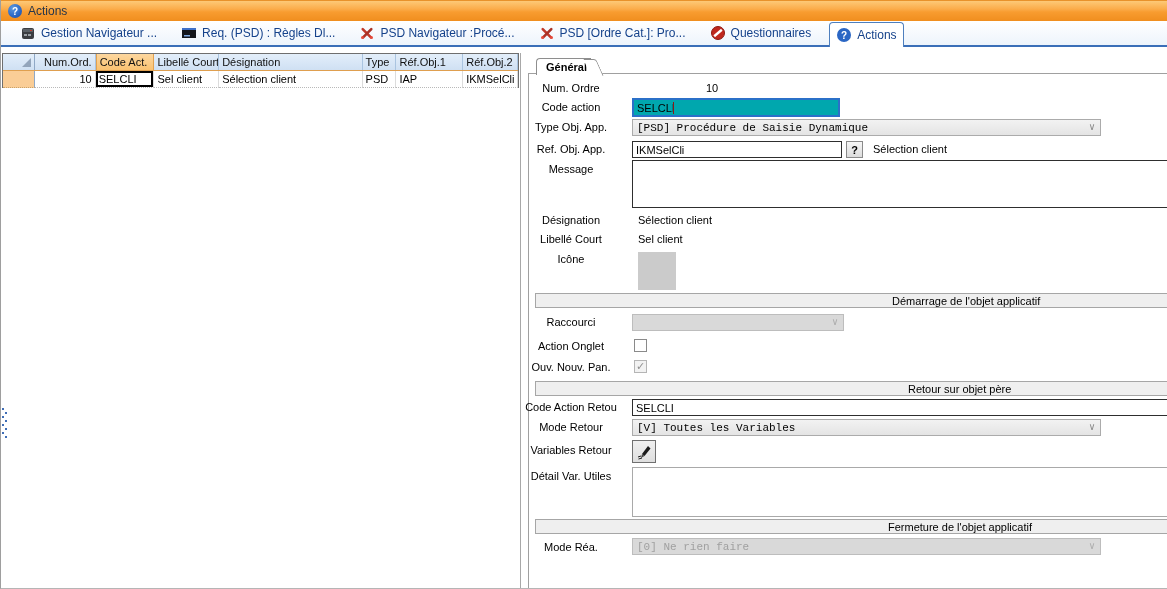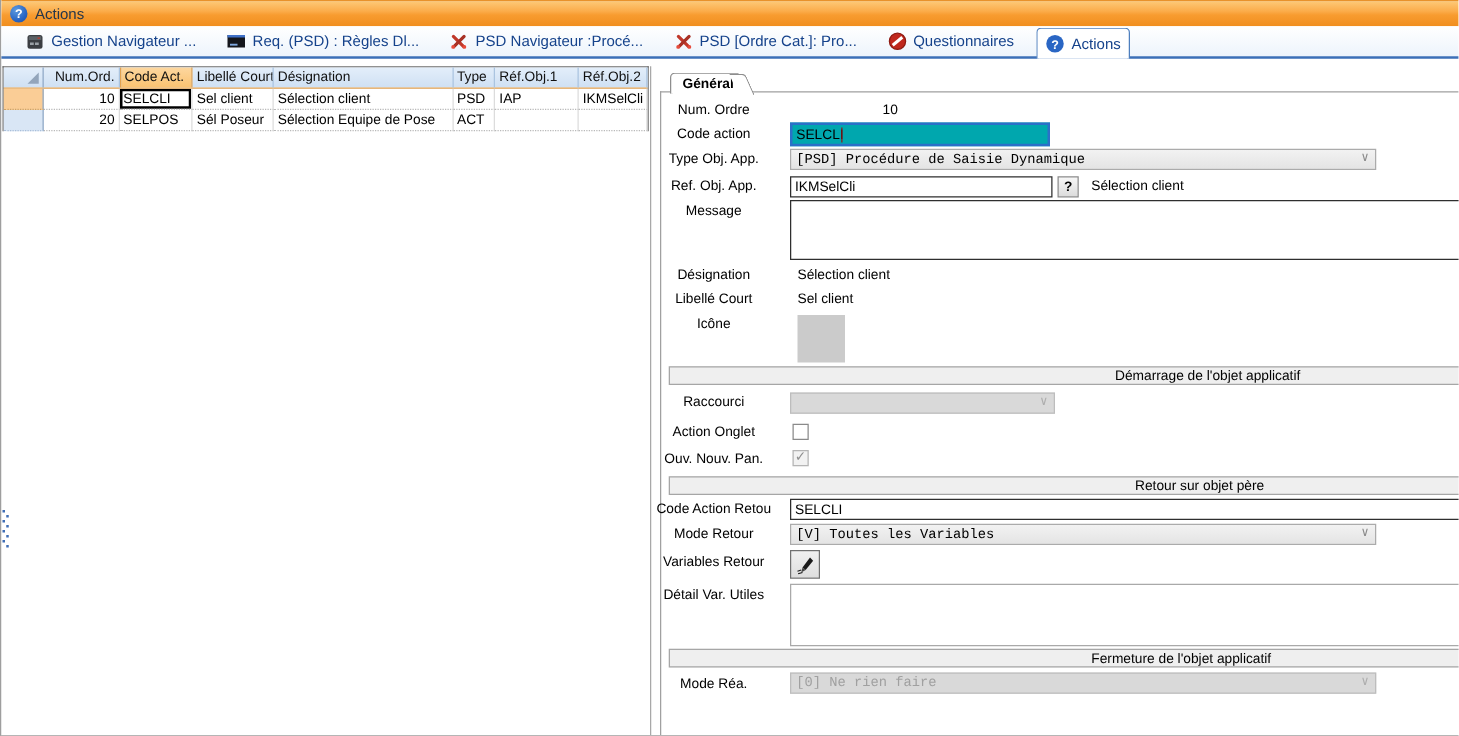--- a/index.html
+++ b/index.html
@@ -187,30 +187,20 @@
     <div class="g-row data">
       <div class="g-cell c-sel sel-current"></div>
       <div class="g-cell c-num">10</div>
       <div class="g-cell c-code cell-focus">SELCLI</div>
       <div class="g-cell c-lib">Sel client</div>
       <div class="g-cell c-des">Sélection client</div>
       <div class="g-cell c-typ">PSD</div>
       <div class="g-cell c-r1">IAP</div>
       <div class="g-cell c-r2">IKMSelCli</div>
     </div>
-    <div class="g-row data">
-      <div class="g-cell c-sel sel-normal"></div>
-      <div class="g-cell c-num">20</div>
-      <div class="g-cell c-code">SELPOS</div>
-      <div class="g-cell c-lib">Sél Poseur</div>
-      <div class="g-cell c-des">Sélection Equipe de Pose</div>
-      <div class="g-cell c-typ">ACT</div>
-      <div class="g-cell c-r1"></div>
-      <div class="g-cell c-r2"></div>
-    </div>
   </div>
 
   <div class="grip">
     <i style="left:0;top:0"></i>
       <i style="left:3px;top:4px"></i>
       <i style="left:0;top:8px"></i>
     <i style="left:3px;top:12px"></i>
       <i style="left:0;top:16px"></i>
       <i style="left:3px;top:20px"></i>
     <i style="left:0;top:24px"></i>
@@ -295,21 +285,21 @@
       <path d="M6 10 L5 14 L8.5 12 Z" fill="#444"></path>
       <path d="M2 13 L5 12" stroke="#1a1a1a" stroke-width="1"></path>
       <path d="M2.5 15 L6 14" stroke="#1a1a1a" stroke-width="1"></path>
     </svg>
   </div>
 
   <div class="flabel" style="top:470px">Détail Var. Utiles</div>
   <div class="tarea softborder" style="left:631px; top:467px; width:549px; height:50px"></div>
 
   <div class="secbar" style="top:519px">
-    <span style="left:337px">Fermeture de l'objet applicatif</span>
+    <span style="left:352px">Fermeture de l'objet applicatif</span>
   </div>
 
   <div class="flabel" style="top:541px">Mode Réa.</div>
   <div class="dd disabled" style="left:631px; top:538px; width:469px">
     <span>[0] Ne rien faire</span>
     <span class="chev">∨</span>
   </div>
 
 </div>
 

